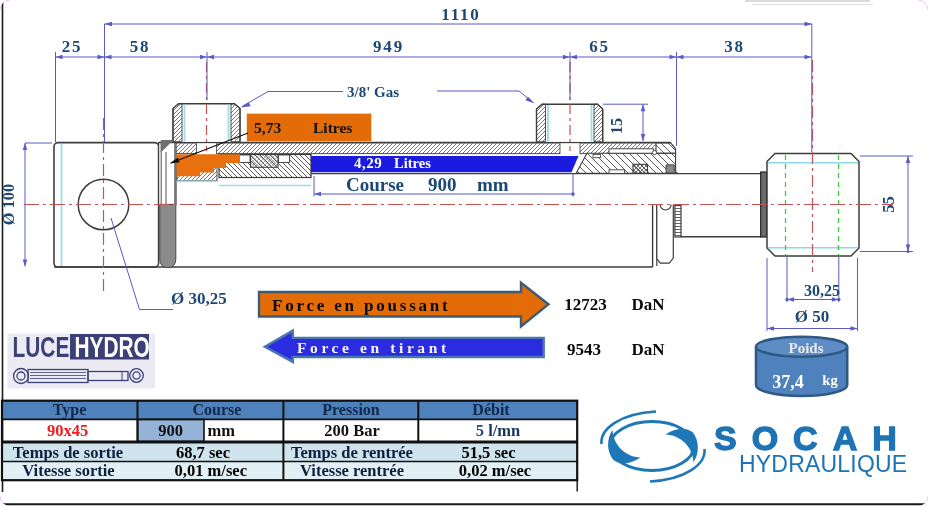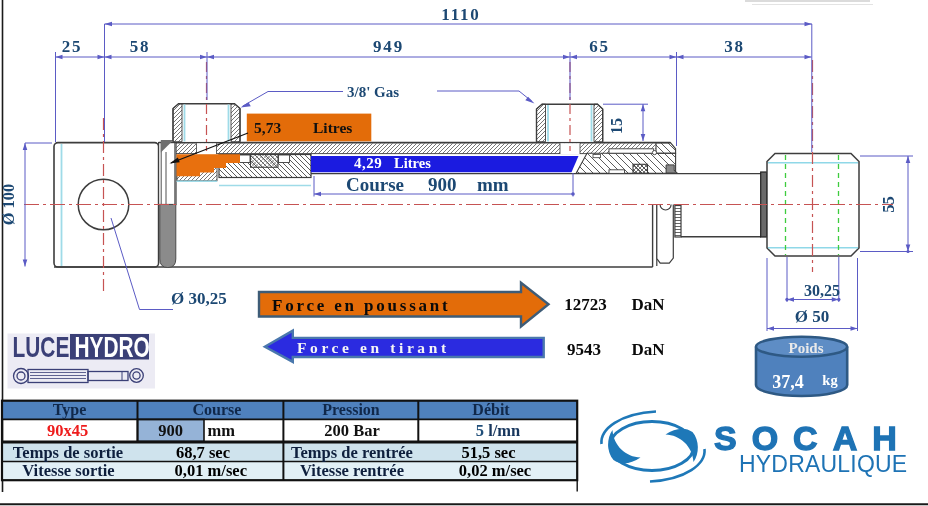--- a/index.html
+++ b/index.html
@@ -1,16 +1,16 @@
 <!DOCTYPE html>
 <html><head>
 <meta charset="utf-8">
 <style>
   html,body{margin:0;padding:0;background:#ffffff;}
-  .page{position:relative;width:928px;height:506px;overflow:hidden;background:#a21caf;}
+  .page{position:relative;width:928px;height:506px;overflow:hidden;background:#a21caf;border-radius:10px;}
   text{font-family:"Liberation Serif",serif;}
 </style>
 </head>
 <body>
 <div class="page">
 <svg width="928" height="506" viewBox="0 0 928 506">
 <defs>
   <pattern id="hfine" width="4" height="4" patternUnits="userSpaceOnUse">
     <path d="M-1,1 L1,-1 M0,4 L4,0 M3,5 L5,3" stroke="#4a4a4a" stroke-width="0.75"></path>
   </pattern>

